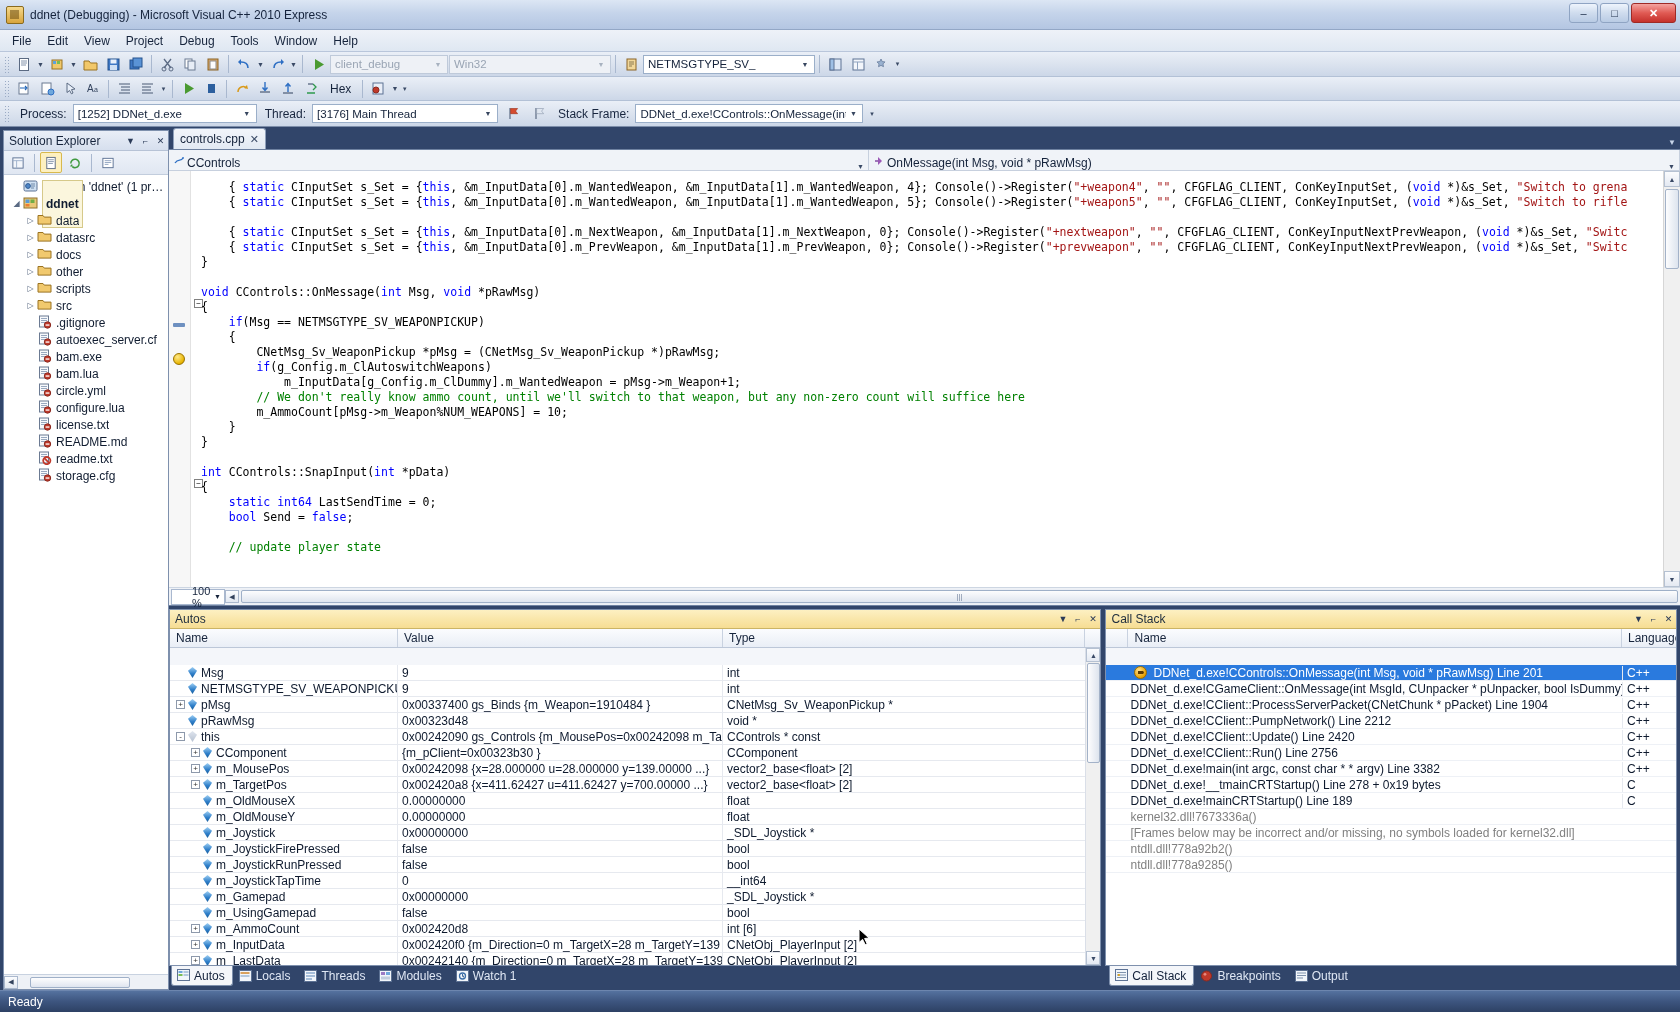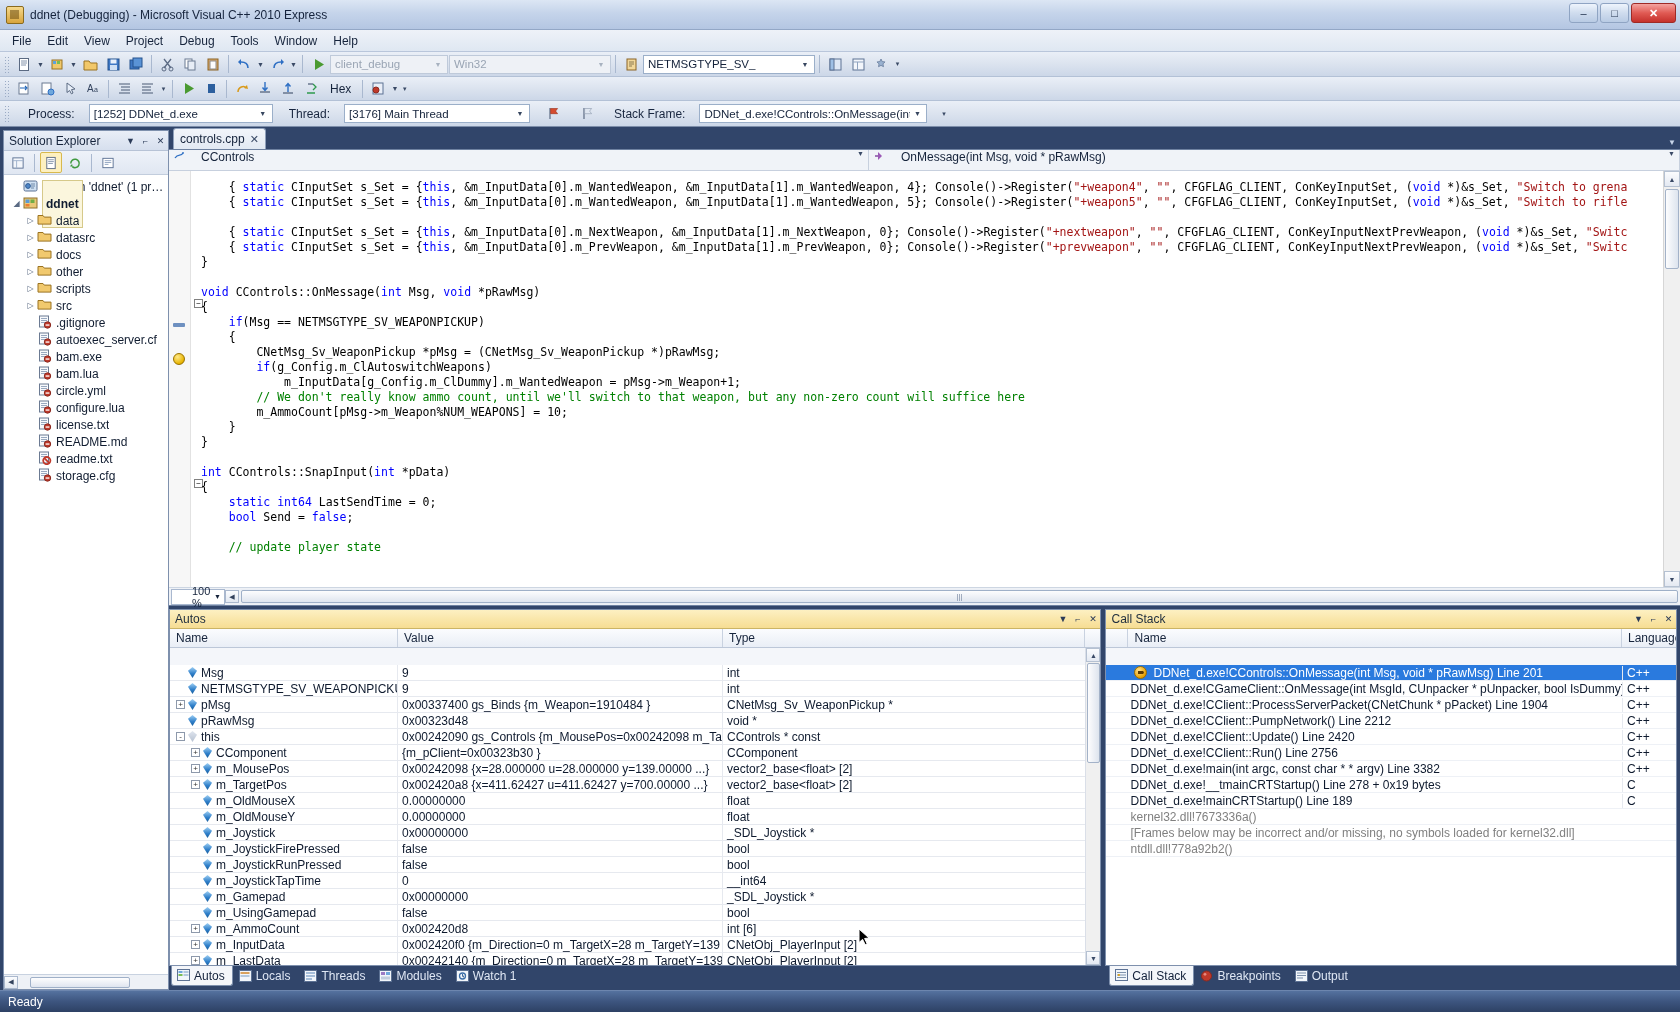--- a/index.html
+++ b/index.html
@@ -108,21 +108,21 @@
   }
   .combo.disabled .cb-arrow { color: #a8b2c0; }
   .hexbtn {
     padding: 0 6px; height: 21px; display: flex; align-items: center;
     font-size: 12px; color: #16243c; border: 1px solid transparent; border-radius: 2px;
   }
 
   
   .debugbar {
     height: 26px; flex: 0 0 26px;
-    display: flex; align-items: center; gap: 12px;
+    display: flex; align-items: center; gap: 4px;
     background: linear-gradient(#eaeff7, #dae2ee 55%, #ccd7e8);
     border-bottom: 1px solid #7d8eaa;
     padding-left: 2px;
   }
   .debugbar .lbl { font-size: 12px; color: #18263f; padding: 0 2px 0 4px; white-space: nowrap; }
 
   
   .main {
     flex: 1 1 auto; display: flex; min-height: 0;
     background: #31456a; padding: 0;
@@ -209,21 +209,21 @@
   
   .editor-wrap {
     flex: 1 1 auto; display: flex; flex-direction: column; min-height: 0;
     background: #fff; border: 1px solid #6e81a0; border-right: none; border-left: none;
   }
   .nav-bar {
     height: 21px; flex: 0 0 21px; display: flex; align-items: stretch;
     background: #f0f3f8; border-bottom: 1px solid #c7d0de;
   }
   .nav-combo {
-    display: flex; align-items: flex-start; gap: 15px;
+    display: flex; align-items: flex-end; gap: 1px;
     border-right: 1px solid #c7d0de; padding: 0 4px;
     font-size: 12px; color: #14223a; position: relative;
   }
   .nav-combo.left { width: 700px; flex: 0 0 700px; }
   .nav-combo.right { flex: 1 1 auto; }
   .nav-combo .navtext { flex: 1; white-space: nowrap; overflow: hidden; }
   .nav-combo .navarrow { font-size: 7px; color: #3a4a66; }
   .nav-ico { width: 13px; flex: 0 0 13px; }
 
   .code-area {
@@ -1212,20 +1212,25 @@
               <div class="cs-row dim">
                 <div class="cs-marker"></div>
                 <div class="cs-name">[Frames below may be incorrect and/or missing, no symbols loaded for kernel32.dll]</div>
                 <div class="cs-lang"></div>
               </div>
               <div class="cs-row dim">
                 <div class="cs-marker"></div>
                 <div class="cs-name">ntdll.dll!778a92b2()</div>
                 <div class="cs-lang"></div>
               </div>
+              <div class="cs-row dim">
+                <div class="cs-marker"></div>
+                <div class="cs-name">ntdll.dll!778a9285()</div>
+                <div class="cs-lang"></div>
+              </div>
             </div>
         </div>
       </div>
 
       <div style="display:flex;flex:0 0 24px;min-height:0">
         <div class="dock-tabs" style="flex:1 1 62%;margin-right:4px">
             <div class="dtab active">
               <span class="dtab-ico"><svg width="13" height="12" viewBox="0 0 13 12">
                   <rect x="0.5" y="0.5" width="12" height="11" fill="#f2f6fb" stroke="#5d7294"></rect>
                   <rect x="1.5" y="2" width="4" height="2" fill="#6fa8dc"></rect>

